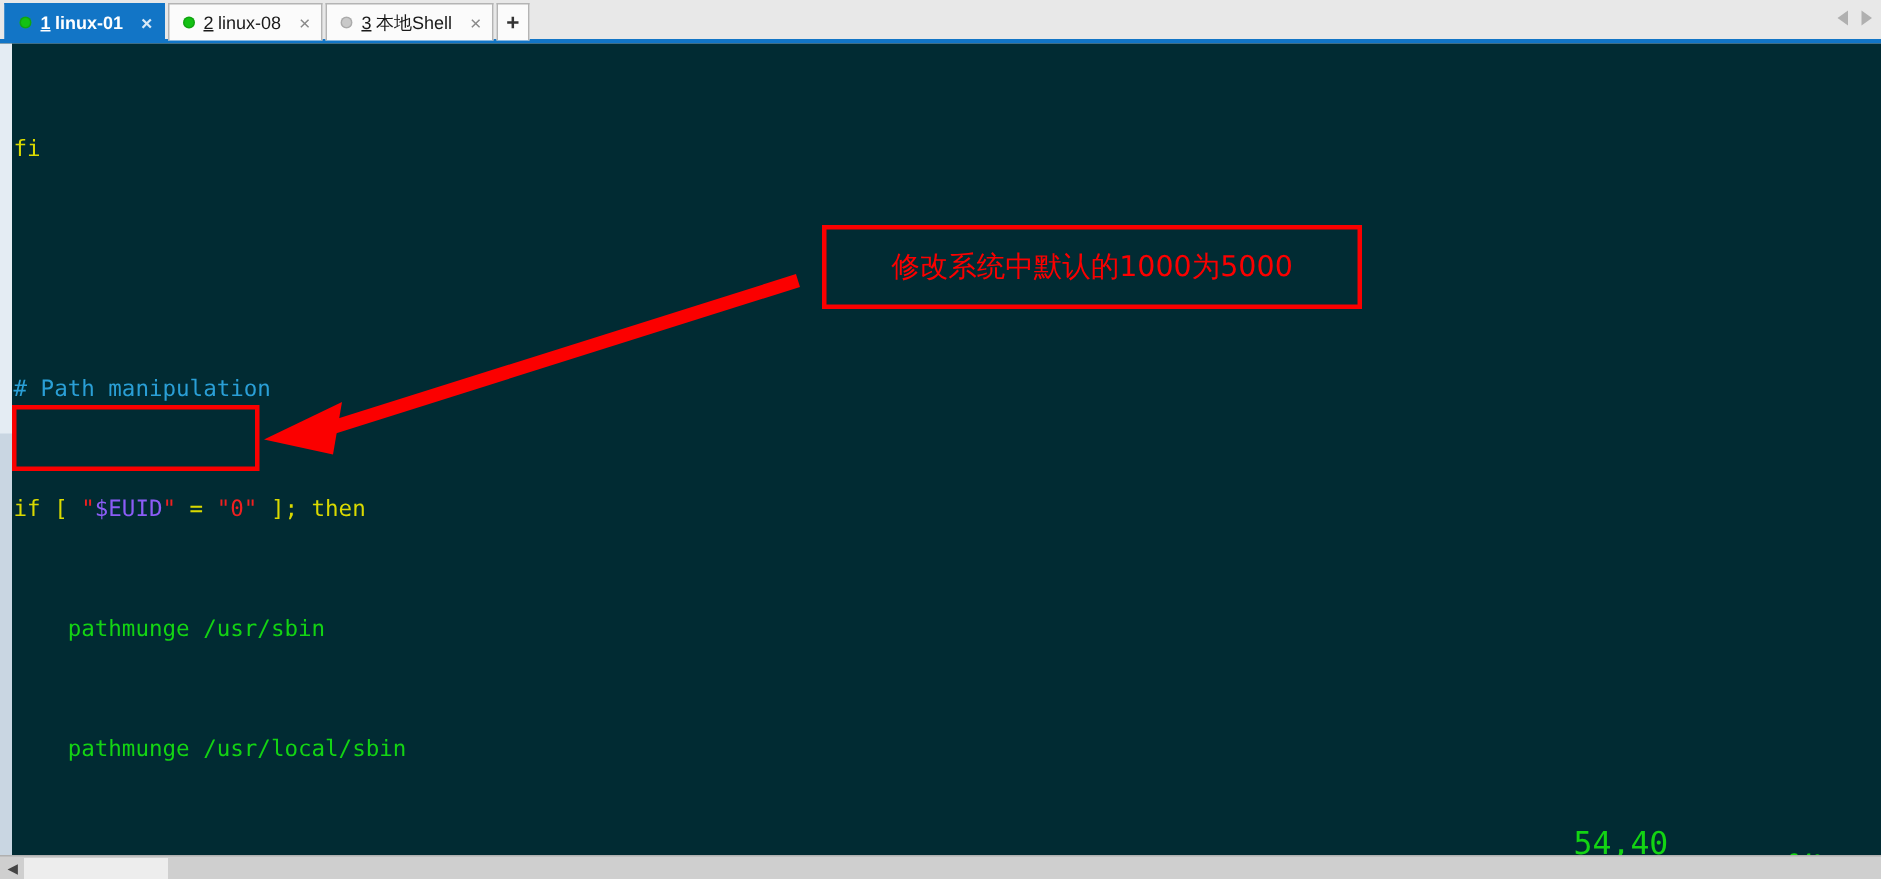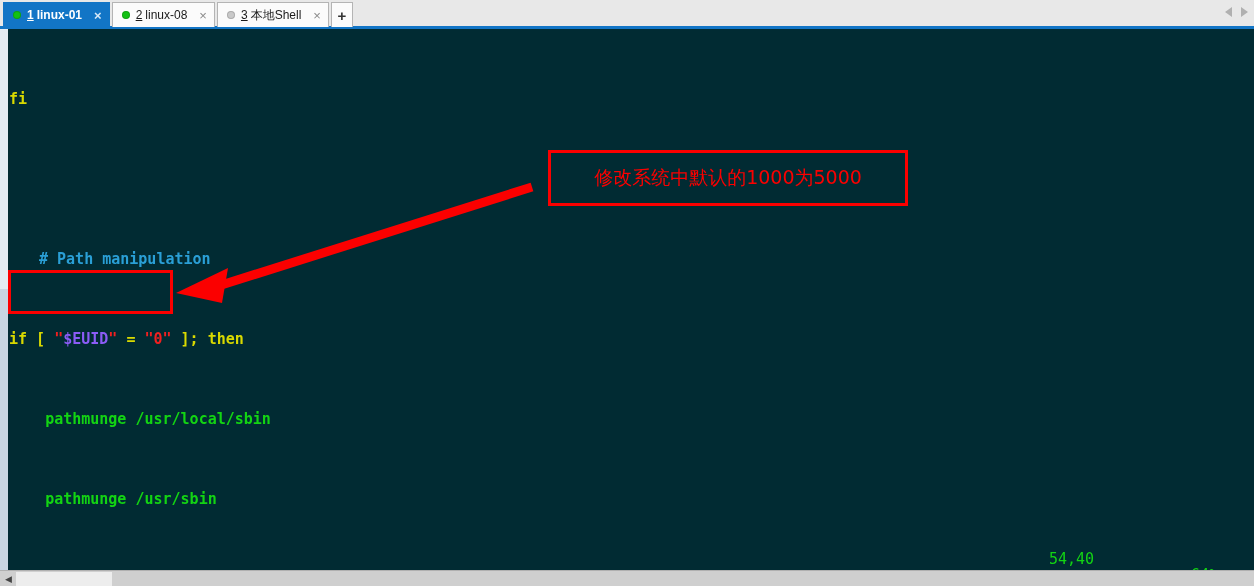--- a/index.html
+++ b/index.html
@@ -59,34 +59,34 @@
     position:absolute;left:0;top:0;width:8px;height:541px;
     background:#c9d6e2;
   }
   .vthumb{position:absolute;left:0;top:0;width:8px;height:260px;background:#e4ecf3;}
   .screen{
     position:absolute;left:9px;top:0;right:0;bottom:0;
     font-family:"DejaVu Sans Mono","Liberation Mono",monospace;
     font-size:15px;line-height:20px;
     white-space:pre;
   }
-  .line{height:20px;font-weight:bold;}
-  
-  .c-cmt{color:#2a9fd6;padding-left:30px;}
+  .line{height:20px;}
+  
+  .c-cmt{color:#2a9fd6;}
   .c-kw{color:#d9d900;}
   .c-grn{color:#13d413;}
   .c-mag{color:#8b5cf6;}
   .c-red{color:#f02020;}
   .c-wht{color:#d6e6e6;}
 
   
   .statusline{
     position:absolute;left:0;bottom:0;width:1254px;height:20px;
   }
-  .st-pos{position:absolute;left:1049px;top:0;color:#13d413;font-size:15px;font-family:"DejaVu Sans Mono",monospace;}
+  .st-pos{position:absolute;left:1049px;top:0;color:#13d413;font-size:21px;font-family:"DejaVu Sans Mono",monospace;}
   .st-pct{position:absolute;left:1191px;top:16px;color:#13d413;font-size:15px;font-family:"DejaVu Sans Mono",monospace;}
   .watermark{
     position:absolute;left:1012px;top:550px;
     font-family:"Liberation Sans",sans-serif;font-size:16px;
     color:#c8d4d8;opacity:.92;letter-spacing:.2px;
     z-index:6;
   }
 
   
   .hscroll{
@@ -165,23 +165,23 @@
     <div class="screen">
 
       <div class="line"><span class="c-kw">fi</span></div>
 
       <div class="line">&nbsp;</div>
 
       <div class="line"><span class="c-cmt"># Path manipulation</span></div>
 
       <div class="line"><span class="c-kw">if</span><span class="c-wht"> </span><span class="c-kw">[</span><span class="c-wht"> </span><span class="c-red">"</span><span class="c-mag">$EUID</span><span class="c-red">"</span><span class="c-kw"> </span><span class="c-kw">=</span><span class="c-kw"> </span><span class="c-red">"</span><span class="c-red">0</span><span class="c-red">"</span><span class="c-kw"> </span><span class="c-kw">];</span><span class="c-kw"> </span><span class="c-kw">then</span></div>
 
+      <div class="line"><span class="c-grn">    </span><span class="c-grn">pathmunge</span><span class="c-grn"> </span><span class="c-grn">/usr/sbin</span></div>
+
       <div class="line"><span class="c-grn">    </span><span class="c-grn">pathmunge</span><span class="c-grn"> </span><span class="c-grn">/usr/local/sbin</span></div>
-
-      <div class="line"><span class="c-grn">    </span><span class="c-grn">pathmunge</span><span class="c-grn"> </span><span class="c-grn">/usr/sbin</span></div>
 
       <div class="line"></div>
 
       
 
       
 
       
 
       

